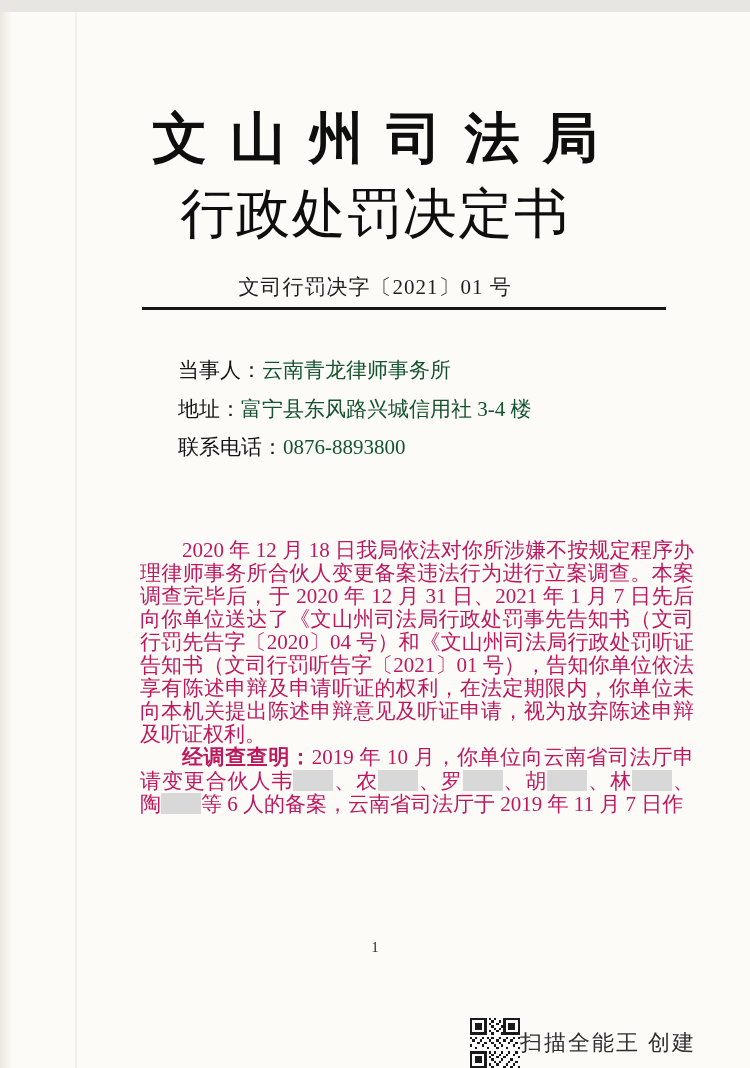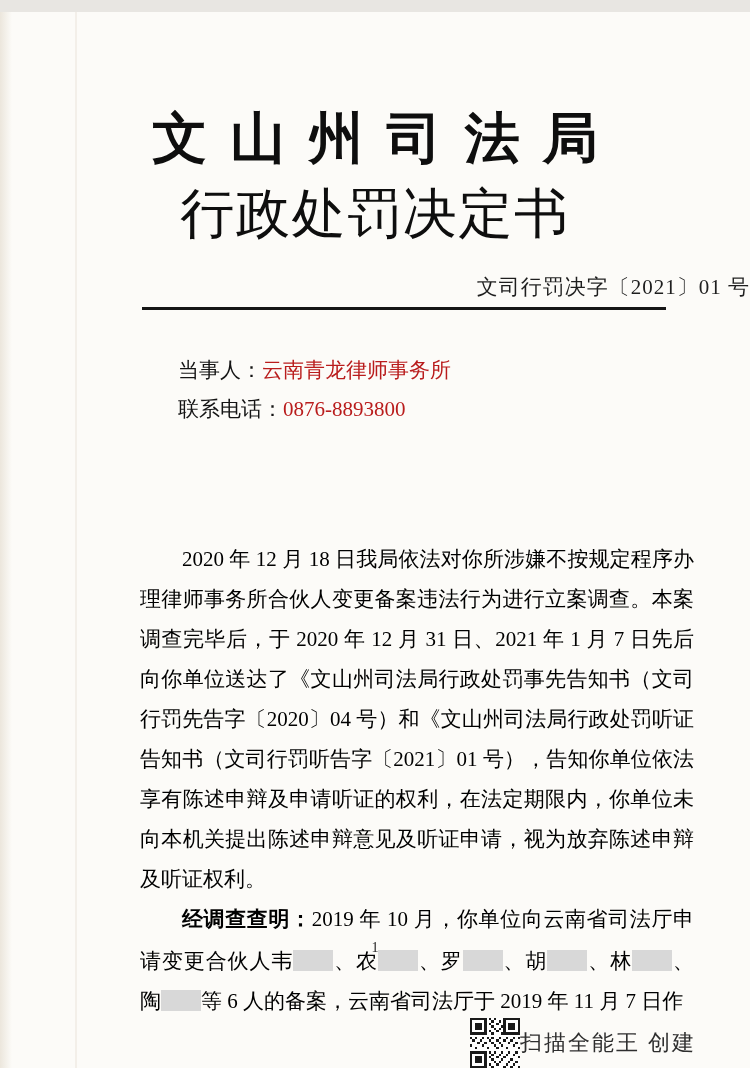--- a/index.html
+++ b/index.html
@@ -30,46 +30,46 @@
     font-family: "Liberation Serif", "DejaVu Serif", serif;
   }
   .title-line2 {
     position: absolute; top: 166px; left: 0; width: 100%;
     text-align: center;
     font-size: 54px; font-weight: normal; color: #0e0e0e;
     letter-spacing: 0.03em;
   }
   .doc-number {
     position: absolute; top: 261px; left: 0; width: 100%;
-    text-align: right;
+    text-align: center;
     font-size: 21px; color: #1e1e1e; letter-spacing: 1px;
   }
   .rule {
     position: absolute; top: 295px; left: 142px;
     width: 524px; height: 3px; background: #161616;
   }
   .info {
     position: absolute; top: 339px; left: 178px; width: 520px;
     font-size: 21px; list-style: none;
   }
   .info li { line-height: 37.6px; white-space: nowrap; }
   .lbl {
     font-family: "Liberation Sans", "DejaVu Sans", sans-serif;
     font-weight: 400; color: #141414;
   }
-  .val { color: #b91c1c; }
+  .val { color: #14532d; }
   .redact {
     display: inline-block; width: 40px; height: 21px;
     background: #d8d8d8; vertical-align: -3px;
   }
   .redact.wide { width: 46px; margin-right: 18px; margin-left: 2px; }
   .body-text {
     position: absolute; top: 527px; left: 140px; width: 554px;
-    font-size: 21px; line-height: 40px;
-    text-align: justify; color: #000000;
+    font-size: 21px; line-height: 23px;
+    text-align: justify; color: #be185d;
   }
   .body-text p { text-indent: 2em; }
   .p2-lead {
     font-family: Liberation Mono, monospace;
     font-weight: 700;
   }
   .page-number {
     position: absolute; top: 928px; left: 0; width: 100%;
     text-align: center; font-size: 14px; color: #222;
   }
@@ -94,20 +94,23 @@
   <div class="title-line1">文山州司法局</div>
   <div class="title-line2">行政处罚决定书</div>
   <div class="doc-number">文司行罚决字〔2021〕01 号</div>
   <div class="rule"></div>
 
   <ul class="info">
     <li>
       <span class="lbl">当事人：</span><span class="val">云南青龙律师事务所</span>
     </li>
     <li>
+      <span class="lbl">地址：</span><span class="val">富宁县东风路兴城信用社 3-4 楼</span>
+    </li>
+    <li>
       <span class="lbl">联系电话：</span><span class="val">0876-8893800</span>
     </li>
   </ul>
 
   <div class="body-text">
     <p>2020 年 12 月 18 日我局依法对你所涉嫌不按规定程序办理律师事务所合伙人变更备案违法行为进行立案调查。本案调查完毕后，于 2020 年 12 月 31 日、2021 年 1 月 7 日先后向你单位送达了《文山州司法局行政处罚事先告知书（文司行罚先告字〔2020〕04 号）和《文山州司法局行政处罚听证告知书（文司行罚听告字〔2021〕01 号），告知你单位依法享有陈述申辩及申请听证的权利，在法定期限内，你单位未向本机关提出陈述申辩意见及听证申请，视为放弃陈述申辩及听证权利。</p>
     <p><span class="p2-lead">经调查查明：</span><span>2019 年 10 月，你单位向云南省司法厅申请变更合伙人韦</span><span class="redact"></span><span>、农</span><span class="redact"></span><span>、罗</span><span class="redact"></span><span>、胡</span><span class="redact"></span><span>、林</span><span class="redact"></span><span>、陶</span><span class="redact"></span><span>等 6 人的备案，云南省司法厅于 2019 年 11 月 7 日作</span></p>
   </div>
 
   <div class="page-number">1</div>

